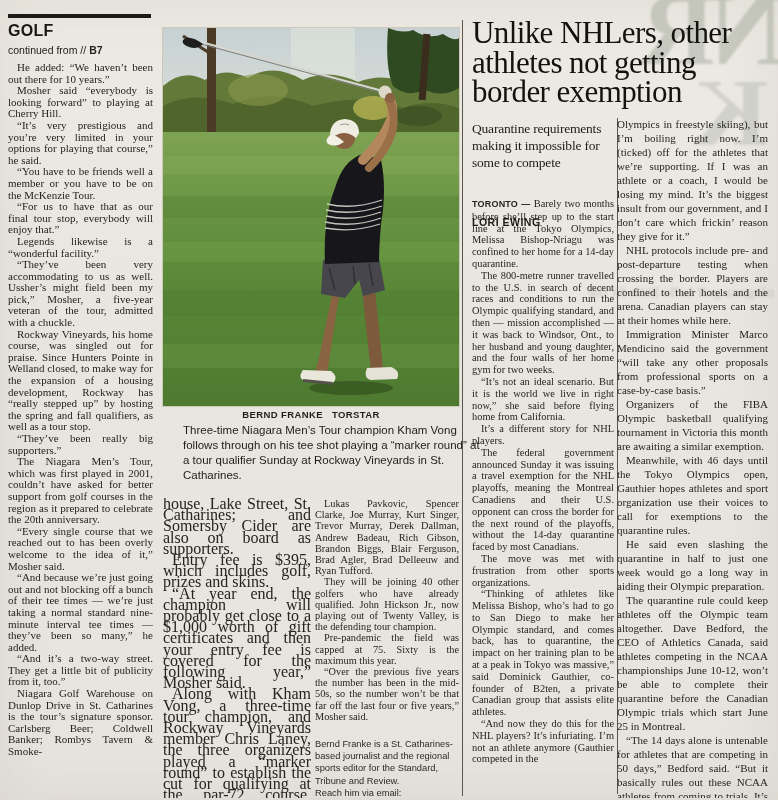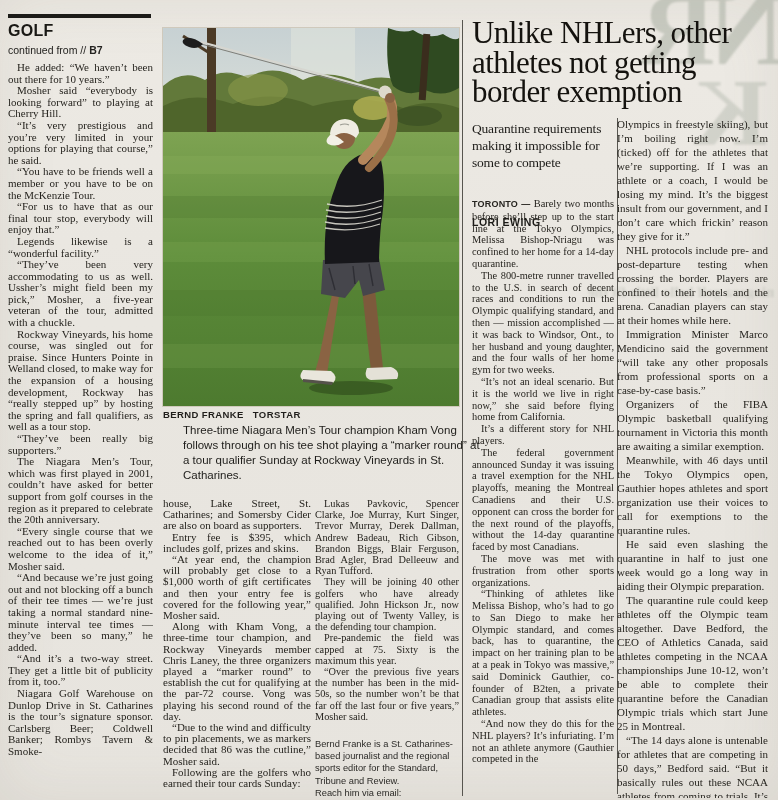--- a/index.html
+++ b/index.html
@@ -29,29 +29,29 @@
   .kicker-bar{position:absolute;left:8px;top:14px;width:143px;height:4px;background:#1c1b18;}
   .kicker{position:absolute;left:8px;top:22px;font-family:"Liberation Sans",sans-serif;
     font-weight:bold;font-size:16px;letter-spacing:.3px;color:#191814;}
   .continued{position:absolute;left:8px;top:44px;font-family:"Liberation Sans",sans-serif;
     font-size:10.5px;color:#242320;}
   .continued b{font-weight:bold;}
   .newscol{position:absolute;overflow:hidden;text-align:justify;}
   .newscol p{margin:0;text-indent:9px;}
   .newscol p.flush{text-indent:0;}
   #golf-col1{left:8px;top:62px;width:145px;height:734px;font-size:11px;line-height:11.6px;}
-  #golf-col2{left:163px;top:498px;width:148px;height:300px;font-size:11px;line-height:11.2px;}
+  #golf-col2{left:163px;top:498px;width:148px;height:300px;font-size:16px;line-height:11.2px;}
   #golf-col3{left:315px;top:498px;width:144px;height:300px;font-size:10.3px;line-height:11.2px;}
   .tagline{margin-top:16px;font-family:Liberation Sans, sans-serif;
     font-size:9.3px;line-height:12.2px;text-align:left;color:#2b2a27;}
   .tagline p{text-indent:0;margin:0;overflow-wrap:break-word;}
   
   #photo-frame{position:absolute;left:163px;top:28px;width:296px;height:378px;
     outline:1px solid #cfc9bc;background:#9db06a;}
-  #photo-credit{position:absolute;left:163px;top:409px;width:296px;text-align:left;
+  #photo-credit{position:absolute;left:163px;top:409px;width:296px;text-align:center;
     font-family:"Liberation Sans",sans-serif;font-weight:bold;font-size:9.5px;
     letter-spacing:.4px;color:#211f1c;}
   #photo-credit .agency{margin-left:9px;}
   #photo-caption{position:absolute;left:163px;top:423px;width:298px;
     font-family:"Liberation Sans",sans-serif;font-size:11.5px;line-height:15px;color:#1e1d1a;margin-left:20px;}
   
   .vrule{position:absolute;width:1px;background:#57554f;}
   #rule-main{left:462px;top:20px;height:776px;}
   #rule-cols{left:617px;top:118px;height:676px;}
   

